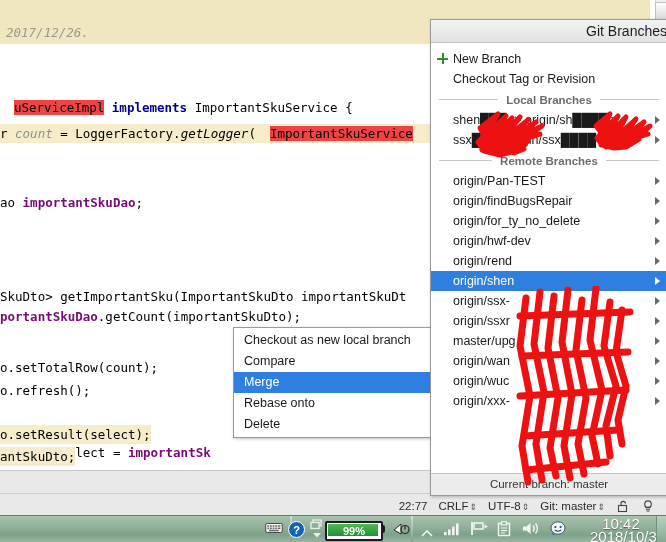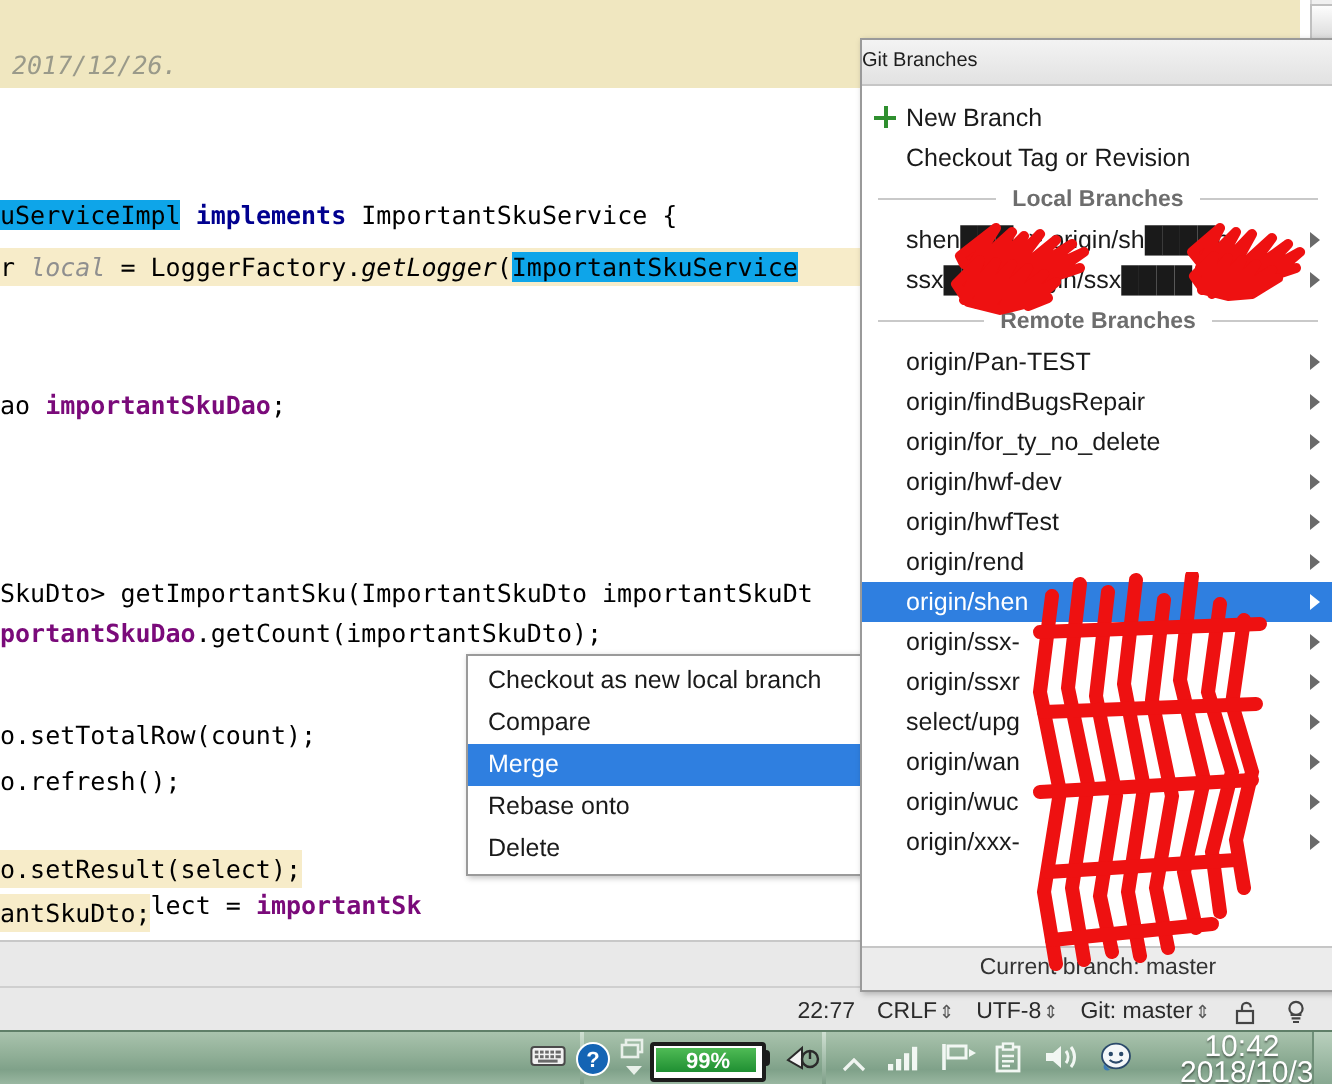--- a/index.html
+++ b/index.html
@@ -29,21 +29,21 @@
   .doc-band{
     position:absolute;left:0;top:0;width:650px;height:44px;
     background:#f0e7c0;
   }
   .doc-text{
     position:absolute;left:6px;top:25px;
     font-family:"DejaVu Sans Mono", monospace;
     font-size:12.5px;font-style:italic;color:#9a9a8a;white-space:pre;
   }
   .hl-yellow{background:#f7ecc9;}
-  .hl-lav{background:#0ea5e9;}
+  .hl-lav{background:#ef4444;margin-left:14px;}
   .kw{color:#00008f;font-weight:bold;}
   .fld{color:#7a0a7a;font-weight:bold;}
   .it-grey{color:#8f8f8f;font-style:italic;}
   .it{font-style:italic;}
   
   #editor-scroll{
     position:absolute;right:0;top:0;width:16px;height:470px;
     background:#f0f0f0;border-left:1px solid #d4d4d4;
   }
   #editor-scroll-thumb{
@@ -71,24 +71,24 @@
   .tray-ico{display:inline-block;width:14px;height:14px;}
   
   #git-popup{
     position:absolute;left:430px;top:19px;width:236px;height:475px;
     background:#ffffff;border:1px solid #9a9a9a;
     box-shadow:1px 1px 3px rgba(0,0,0,.25);
     font-size:12.5px;color:#1a1a1a;
     overflow:hidden;
   }
   #git-popup-title{
-    height:22px;line-height:22px;text-align:left;
+    height:22px;line-height:22px;text-align:right;
     background:linear-gradient(#f3f3f3,#e2e2e2);
     border-bottom:1px solid #c6c6c6;
-    font-size:10px;color:#1d1d1d;
+    font-size:14px;color:#1d1d1d;
   }
   .pop-item{
     position:relative;height:20px;line-height:20px;
     padding-left:22px;white-space:nowrap;
     overflow:hidden;
   }
   .pop-item.sel{background:#2f7fe0;color:#ffffff;}
   .plus-ico{
     position:absolute;left:6px;top:4px;width:11px;height:11px;
   }
@@ -172,21 +172,21 @@
 </head>
 <body>
 
 <div id="ide">
 
   <div id="editor-area">
     <div class="doc-band"></div>
     <div class="doc-text">2017/12/26.</div>
 
     <div class="code-line" style="top:98px;"><span class="hl-lav">uServiceImpl</span> <span class="kw">implements</span> ImportantSkuService {</div>
-    <div class="code-line hl-yellow" style="top:124px;width:650px;">r <span class="it-grey">local</span> = LoggerFactory.<span class="it">getLogger</span>(<span class="hl-lav">ImportantSkuService</span></div>
+    <div class="code-line hl-yellow" style="top:124px;width:650px;">r <span class="it-grey">count</span> = LoggerFactory.<span class="it">getLogger</span>(<span class="hl-lav">ImportantSkuService</span></div>
     <div class="code-line" style="top:287px;">SkuDto&gt; getImportantSku(ImportantSkuDto importantSkuDt</div>
     <div class="code-line" style="top:193px;">ao <span class="fld">importantSkuDao</span>;</div>
     <div class="code-line" style="top:307px;"><span class="fld">portantSkuDao</span>.getCount(importantSkuDto);</div>
     <div class="code-line" style="top:358px;">o.setTotalRow(count);</div>
     <div class="code-line" style="top:381px;">o.refresh();</div>
     <div class="code-line" style="top:403px;margin-top:40px;">SkuDto&gt; select = <span class="fld">importantSk</span></div>
     <div class="code-line hl-yellow" style="top:425px;">o.setResult(select);</div>
     <div class="code-line hl-yellow" style="top:447px;">antSkuDto;</div>
 
     <div id="editor-scroll">
@@ -256,26 +256,25 @@
   <div class="sep">
     <span class="ln"></span>
       <span class="lbl">Remote Branches</span>
       <span class="ln"></span>
   </div>
 
   <div class="pop-item"><span>origin/Pan-TEST</span><span class="arrow"></span></div>
   <div class="pop-item"><span>origin/findBugsRepair</span><span class="arrow"></span></div>
   <div class="pop-item"><span>origin/for_ty_no_delete</span><span class="arrow"></span></div>
   <div class="pop-item"><span>origin/hwf-dev</span><span class="arrow"></span></div>
-  <div class="pop-item"><span>origin/hwfTest</span><span class="arrow"></span></div>
   <div class="pop-item"><span>origin/rend</span><span class="arrow"></span></div>
   <div class="pop-item sel"><span>origin/shen</span><span class="arrow"></span></div>
   <div class="pop-item"><span>origin/ssx-</span><span class="arrow"></span></div>
   <div class="pop-item"><span>origin/ssxr</span><span class="arrow"></span></div>
-  <div class="pop-item"><span>select/upg</span><span class="arrow"></span></div>
+  <div class="pop-item"><span>master/upg</span><span class="arrow"></span></div>
   <div class="pop-item"><span>origin/wan</span><span class="arrow"></span></div>
   <div class="pop-item"><span>origin/wuc</span><span class="arrow"></span></div>
   <div class="pop-item"><span>origin/xxx-</span><span class="arrow"></span></div>
 
   <div id="git-popup-footer">Current branch: master</div>
 </div>
 
 <svg class="scribble" style="left:476px;top:108px;" width="70" height="38" viewBox="0 0 70 38">
   <path d="M4 20 L22 6 L8 28 L30 8 L14 32 L36 10 L20 34 L44 9 L26 33 L52 12 L32 32 L60 14 L40 30 L66 18 L46 32 L64 26 L38 34 L18 30 L6 24 Z" fill="#ee1111" stroke="#ee1111" stroke-width="5" stroke-linejoin="round"></path>
 </svg>

